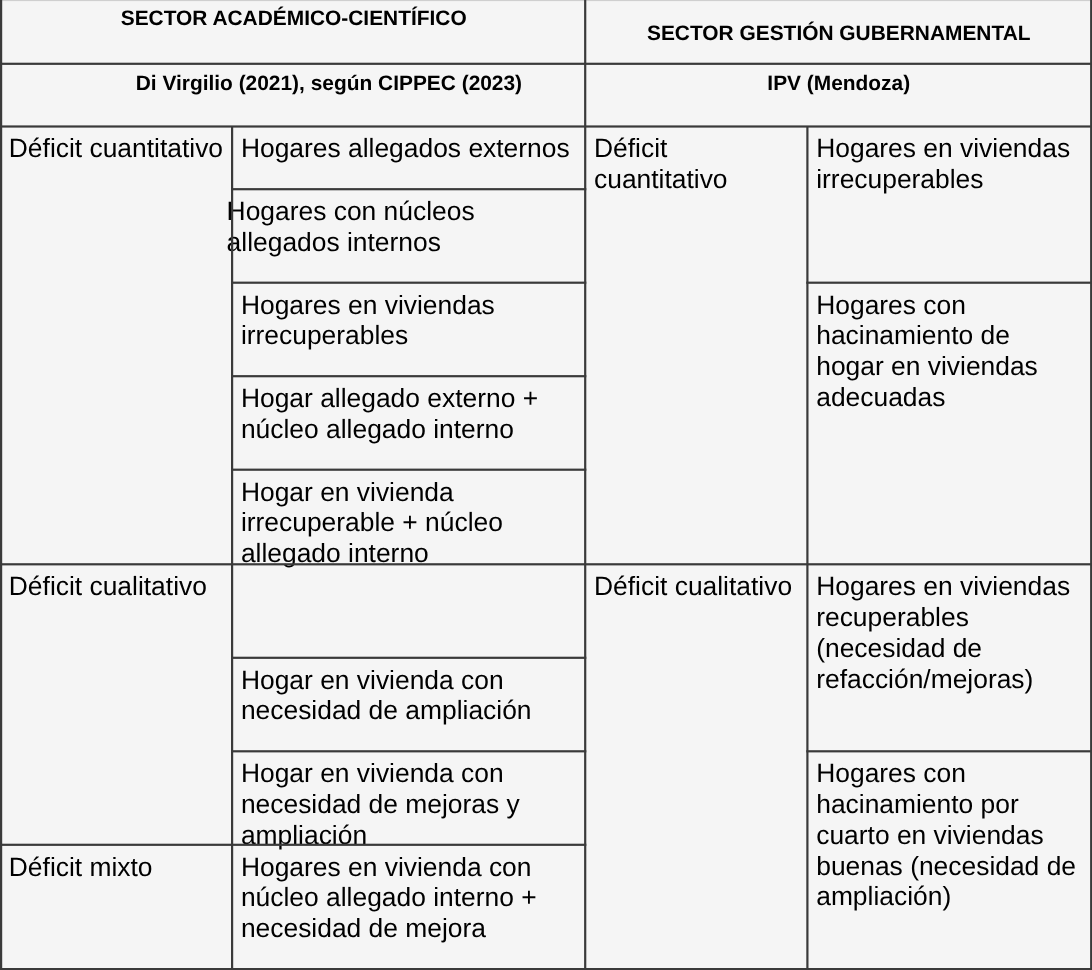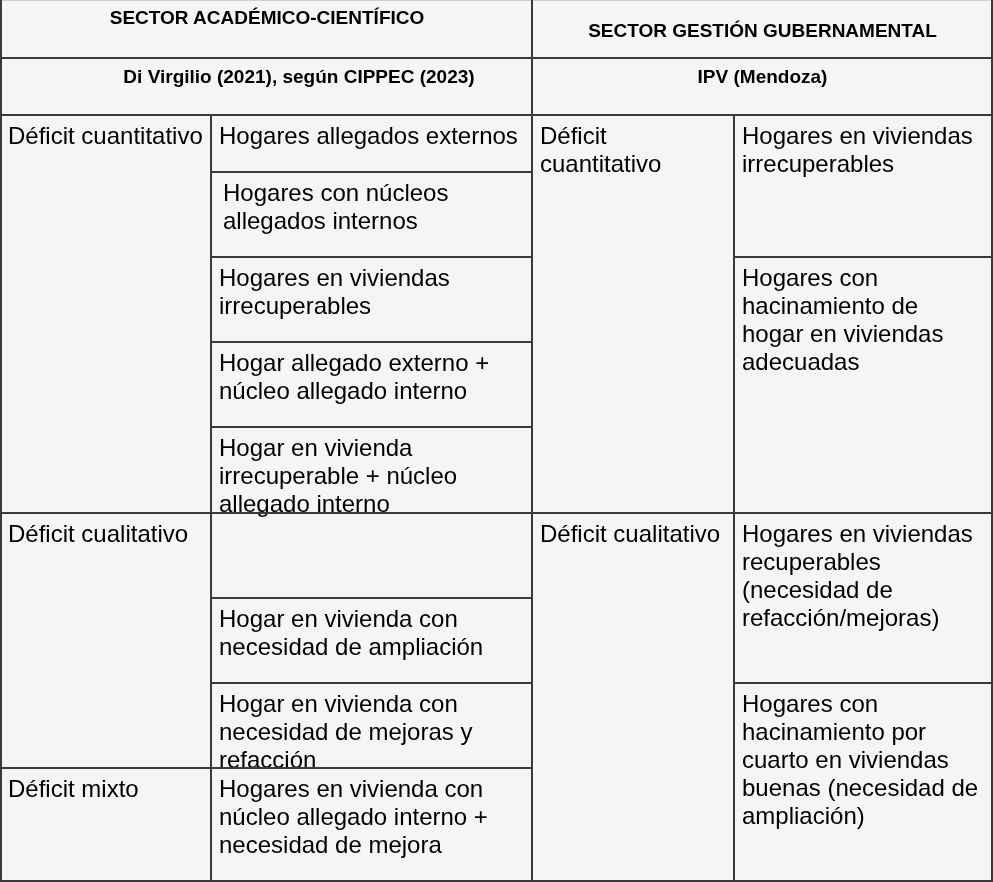--- a/index.html
+++ b/index.html
@@ -39,27 +39,27 @@
   <div class="cell hd" style="left:534px; top:13px; width:457px; height:57px;">SECTOR GESTIÓN GUBERNAMENTAL</div>
 
   <div class="cell hd" style="left:2px; top:59px; width:594px; height:56px;">Di Virgilio (2021), según CIPPEC (2023)</div>
   <div class="cell hd" style="left:534px; top:59px; width:457px; height:56px;">IPV (Mendoza)</div>
 
   <div class="cell" style="left:2px; top:117px; width:209px; height:396px;">Déficit cuantitativo</div>
   <div class="cell" style="left:2px; top:515px; width:209px; height:253px;">Déficit cualitativo</div>
   <div class="cell" style="left:2px; top:770px; width:209px; height:110px;">Déficit mixto</div>
 
   <div class="cell" style="left:213px; top:117px; width:319px; height:55px;">Hogares allegados externos</div>
-  <div class="cell" style="left:217px; top:174px; width:319px; height:83px;">Hogares con núcleos allegados internos</div>
+  <div class="cell" style="left:200px; top:174px; width:319px; height:83px;">Hogares con núcleos allegados internos</div>
   <div class="cell" style="left:213px; top:259px; width:319px; height:83px;">Hogares en viviendas irrecuperables</div>
   <div class="cell" style="left:213px; top:344px; width:319px; height:83px;border-radius:27px;">Hogar allegado externo + núcleo allegado interno</div>
   <div class="cell" style="left:213px; top:429px; width:319px; height:84px;">Hogar en vivienda irrecuperable + núcleo allegado interno</div>
 
   <div class="cell" style="left:213px; top:600px; width:319px; height:83px;">Hogar en vivienda con necesidad de ampliación</div>
-  <div class="cell" style="left:213px; top:685px; width:319px; height:83px;">Hogar en vivienda con necesidad de mejoras y refacción</div>
+  <div class="cell" style="left:213px; top:685px; width:319px; height:83px;">Hogar en vivienda con necesidad de mejoras y ampliación</div>
 
   <div class="cell" style="left:213px; top:770px; width:319px; height:110px;">Hogares en vivienda con núcleo allegado interno + necesidad de mejora</div>
 
   <div class="cell" style="left:534px; top:117px; width:200px; height:396px;">Déficit cuantitativo</div>
   <div class="cell" style="left:534px; top:515px; width:200px; height:365px;">Déficit cualitativo</div>
 
   <div class="cell" style="left:736px; top:117px; width:255px; height:140px;">Hogares en viviendas irrecuperables</div>
   <div class="cell" style="left:736px; top:259px; width:255px; height:254px;">Hogares con hacinamiento de hogar en viviendas adecuadas</div>
   <div class="cell" style="left:736px; top:515px; width:255px; height:168px;">Hogares en viviendas recuperables (necesidad de refacción/mejoras)</div>
   <div class="cell" style="left:736px; top:685px; width:255px; height:195px;">Hogares con hacinamiento por cuarto en viviendas buenas (necesidad de ampliación)</div>

